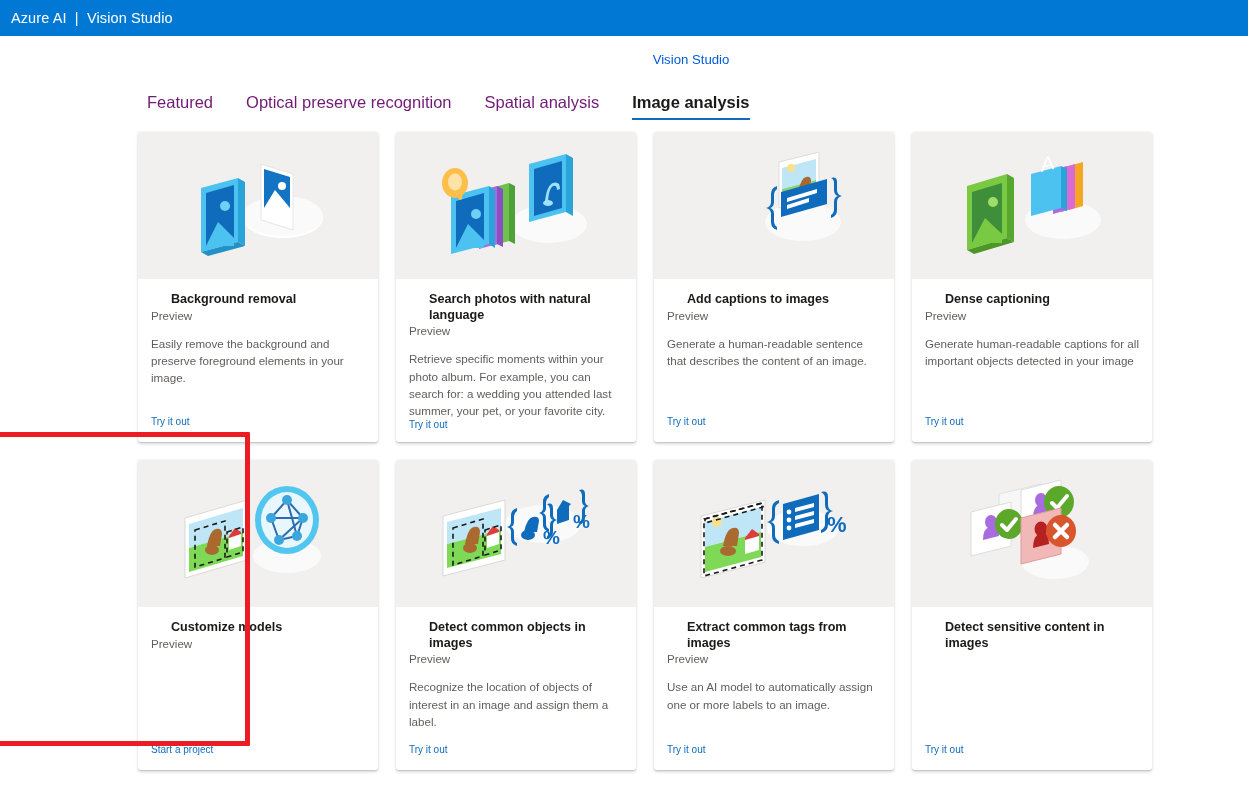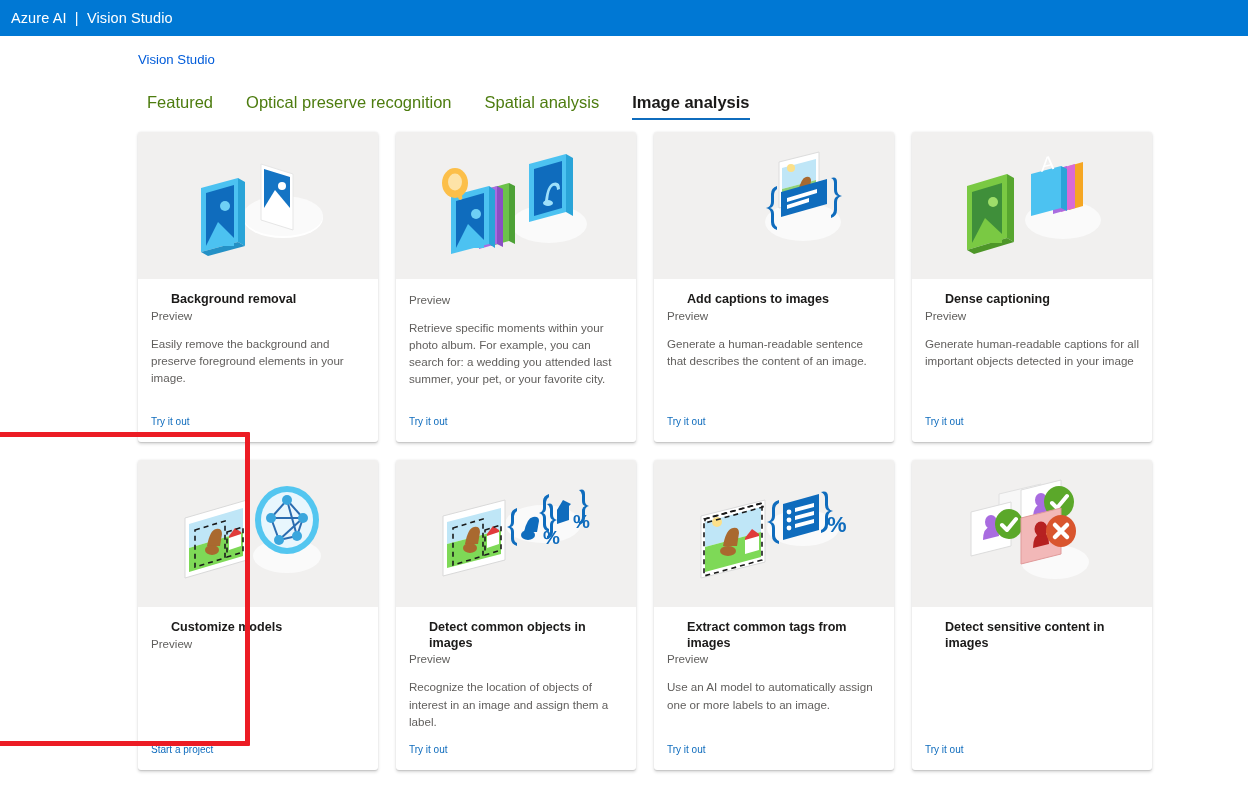--- a/index.html
+++ b/index.html
@@ -22,38 +22,39 @@
     color: #ffffff;
     font-size: 14.5px;
     letter-spacing: .1px;
     white-space: pre;
   }
 
   
   .breadcrumb-row {
     padding: 14px 4px 0 138px;
     height: 40px;
+    text-align: center;
   }
   .breadcrumb-link {
     color: #015cda;
     font-size: 13.2px;
     cursor: pointer;
   }
 
   
   .tabs {
     display: flex;
     align-items: flex-end;
     padding-left: 147px;
     gap: 33px;
     height: 44px;
   }
   .tab {
     font-size: 16.5px;
-    color: #4d7c0f;
+    color: #701a75;
     padding-bottom: 8px;
     cursor: pointer;
     position: relative;
     white-space: nowrap;
   }
   .tab.active {
     font-weight: bold;
     color: #1b1a19;
   }
   .tab.active::after {
@@ -209,20 +210,21 @@
             <circle cx="55" cy="68" r="5" fill="#6fd0f5"></circle>
           </g>
           <g>
             <ellipse cx="34" cy="37" rx="13" ry="15" fill="#fcbf49"></ellipse>
             <ellipse cx="34" cy="36" rx="7" ry="8.5" fill="#fde3a7"></ellipse>
             <rect x="36" y="44" width="4" height="10" rx="2" fill="#fcbf49" transform="rotate(-20 38 48)"></rect>
           </g>
         </svg>
       </div>
       <div class="card-body">
+        <div class="card-title">Search photos with natural language</div>
         <div class="card-preview">Preview</div>
         <div class="card-desc">Retrieve specific moments within your photo album. For example, you can search for: a wedding you attended last summer, your pet, or your favorite city.</div>
         <div class="card-action">Try it out</div>
       </div>
     </div>
 
     <div class="card">
       <div class="card-thumb">
         <svg width="190" height="120" viewBox="0 0 190 120">
           <ellipse cx="124" cy="76" rx="38" ry="19" fill="#fafafa"></ellipse>

